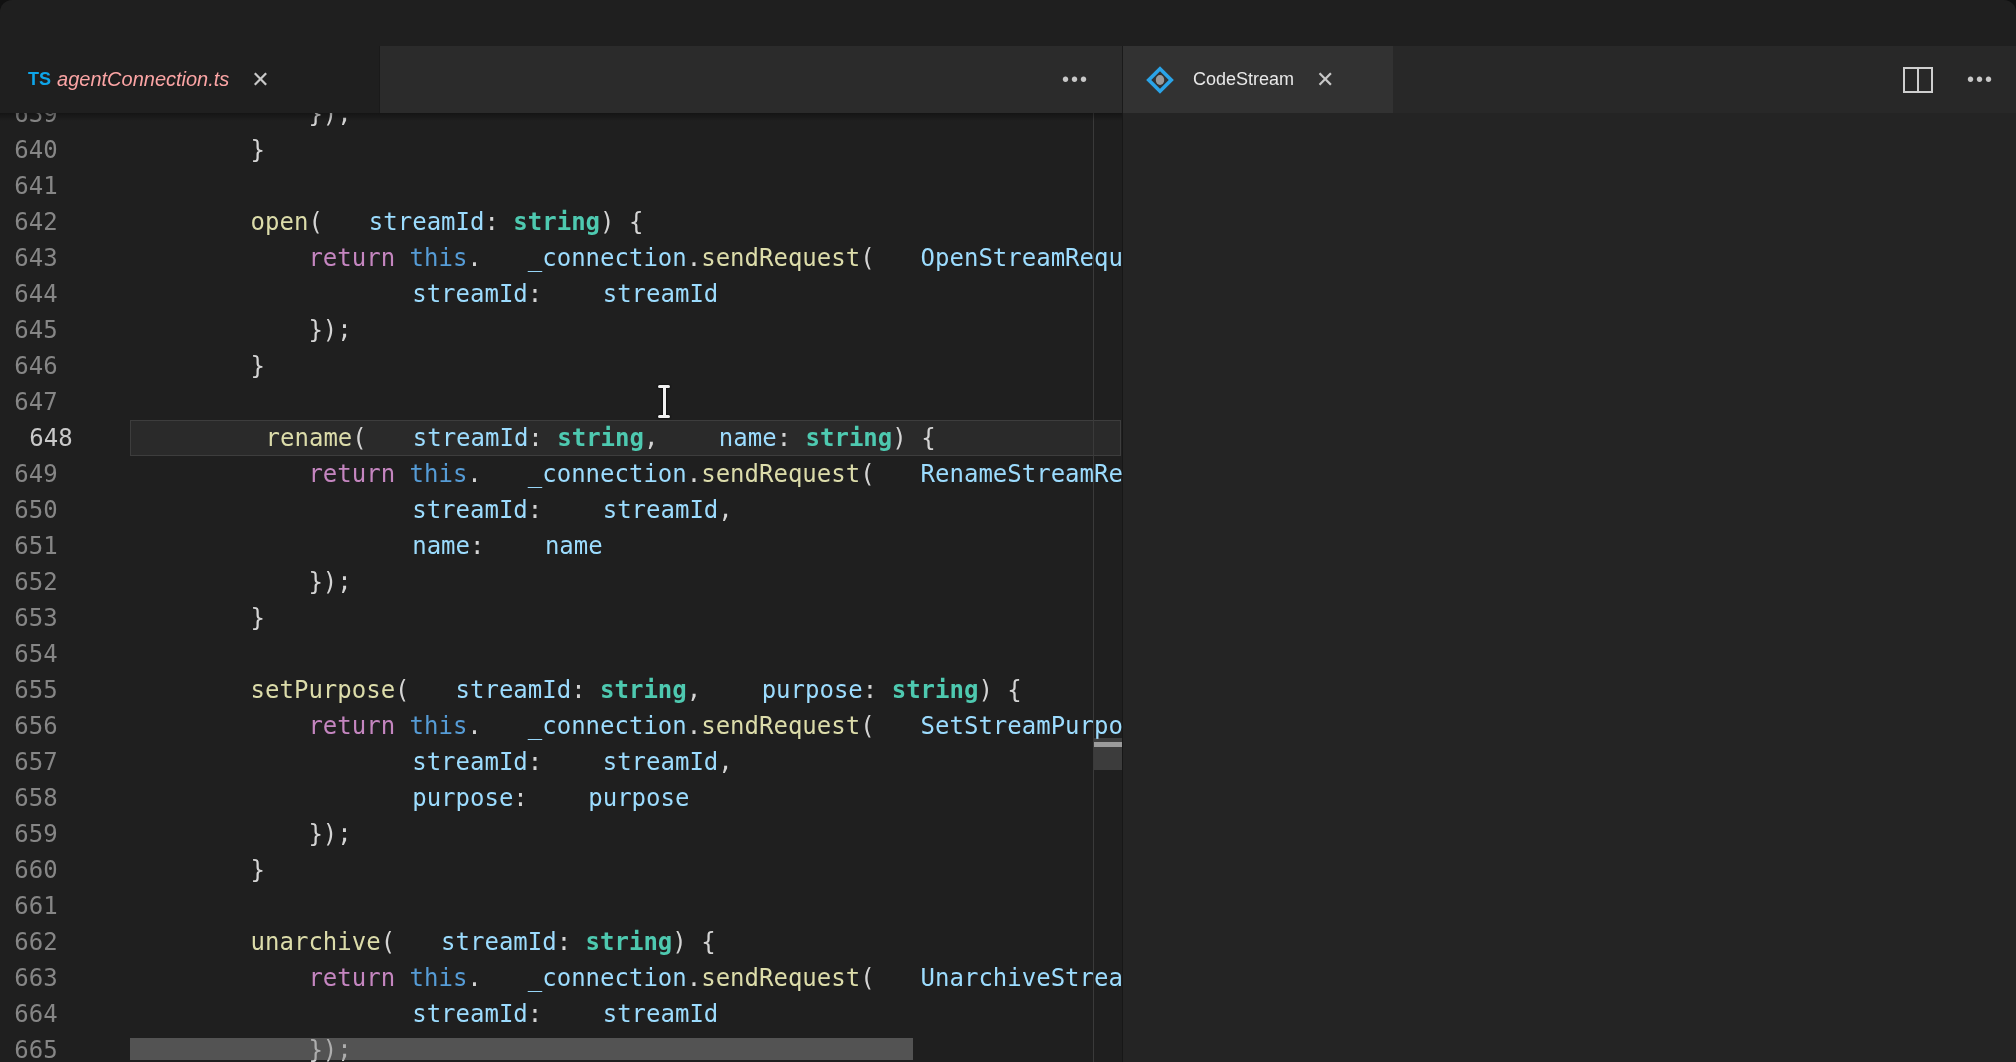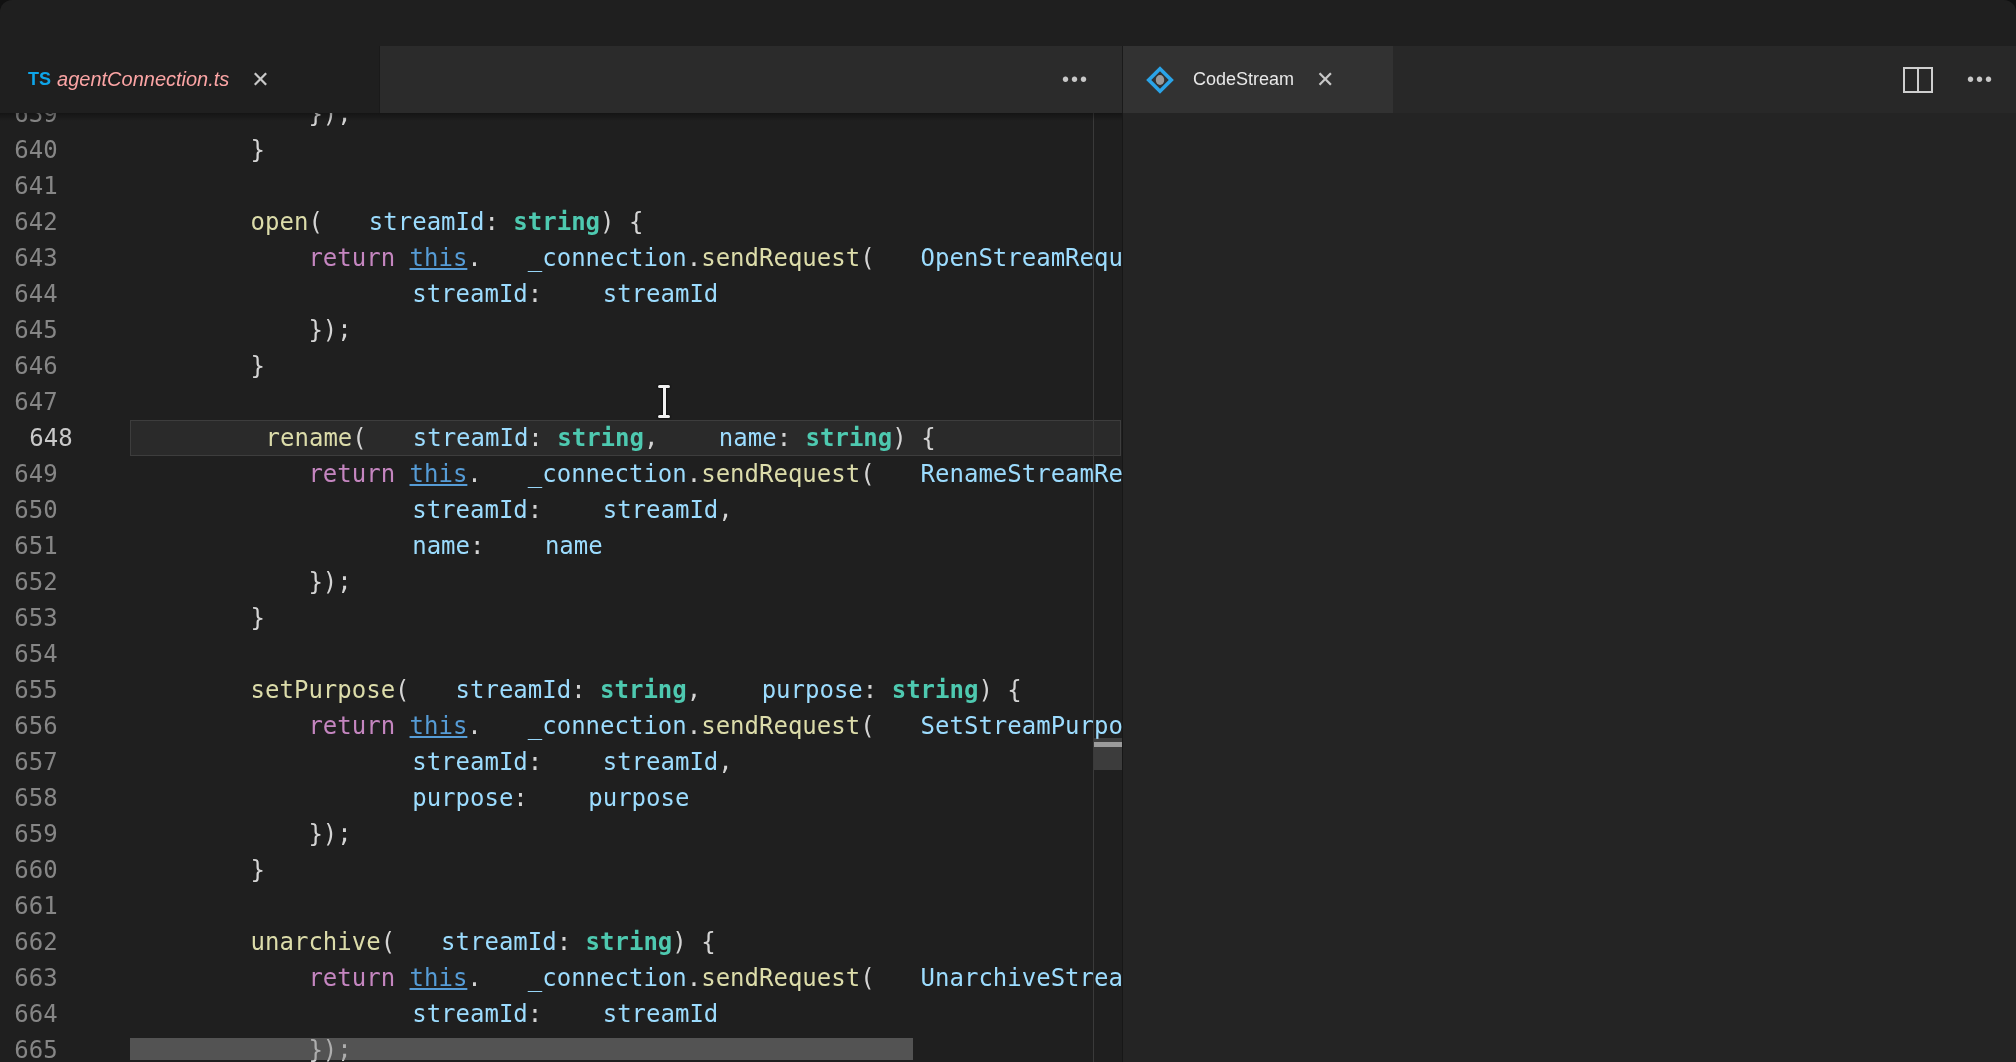--- a/index.html
+++ b/index.html
@@ -37,21 +37,21 @@
   
   .editor{position:absolute;left:0;top:113px;width:1122px;bottom:0;background:#1f1f1f;overflow:hidden;}
   .shadow{position:absolute;left:0;top:0;width:100%;height:8px;
     background:linear-gradient(rgba(0,0,0,.35),rgba(0,0,0,0));z-index:6;}
   .lines{position:absolute;left:0;top:-17px;width:100%;font-family:"DejaVu Sans Mono",monospace;
     font-size:24px;line-height:36px;white-space:pre;z-index:2;}
   .line{height:36px;position:relative;}
   .gutter{display:inline-block;width:72px;text-align:center;color:#868686;}
   .line.active .gutter{color:#c9c9c9;padding-left:15px;}
   .code{margin-left:63px;}
-  .c-p{color:var(--c-p);} .c-k{color:var(--c-k);} .c-t{color:var(--c-t);text-decoration:underline;}
+  .c-p{color:var(--c-p);} .c-k{color:var(--c-k);} .c-t{color:var(--c-t);}
   .c-v{color:var(--c-v);margin-left:46px;} .c-f{color:var(--c-f);text-align:center;} .c-y{color:var(--c-y);font-weight:bold;}
   .cur-line{position:absolute;left:130px;top:307px;width:991px;height:36px;box-sizing:border-box;
     background:rgba(255,255,255,.05);border:1px solid rgba(255,255,255,.09);z-index:1;}
 
   
   .vtrack{position:absolute;left:1093px;top:0;bottom:0;width:1px;background:#3a3a3a;z-index:3;}
   .vslider{position:absolute;left:1094px;top:625px;width:28px;height:32px;background:rgba(135,135,135,.28);z-index:3;cursor:pointer;}
   .vmarker{position:absolute;left:1094px;top:629px;width:28px;height:5px;background:#9b9b9b;z-index:4;}
   .hslider{position:absolute;left:130px;top:925px;width:783px;height:22px;background:rgba(135,135,135,.5);z-index:5;cursor:pointer;}
 

